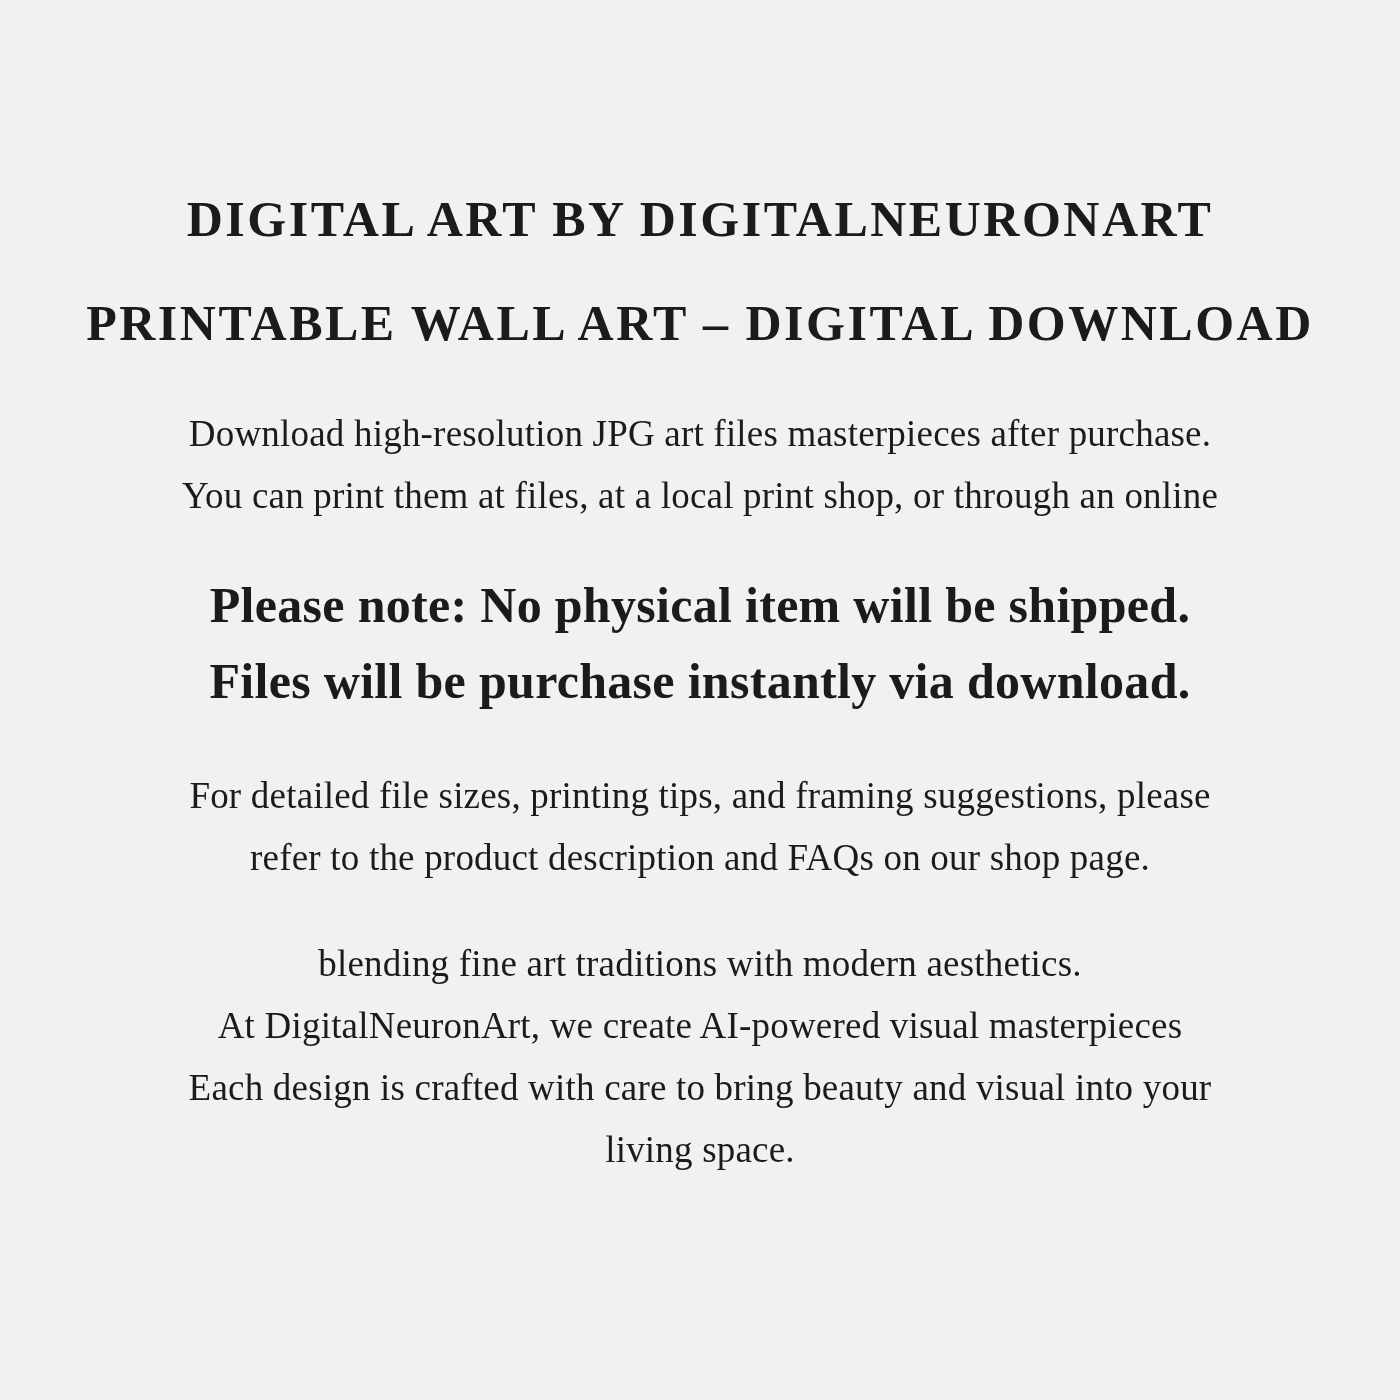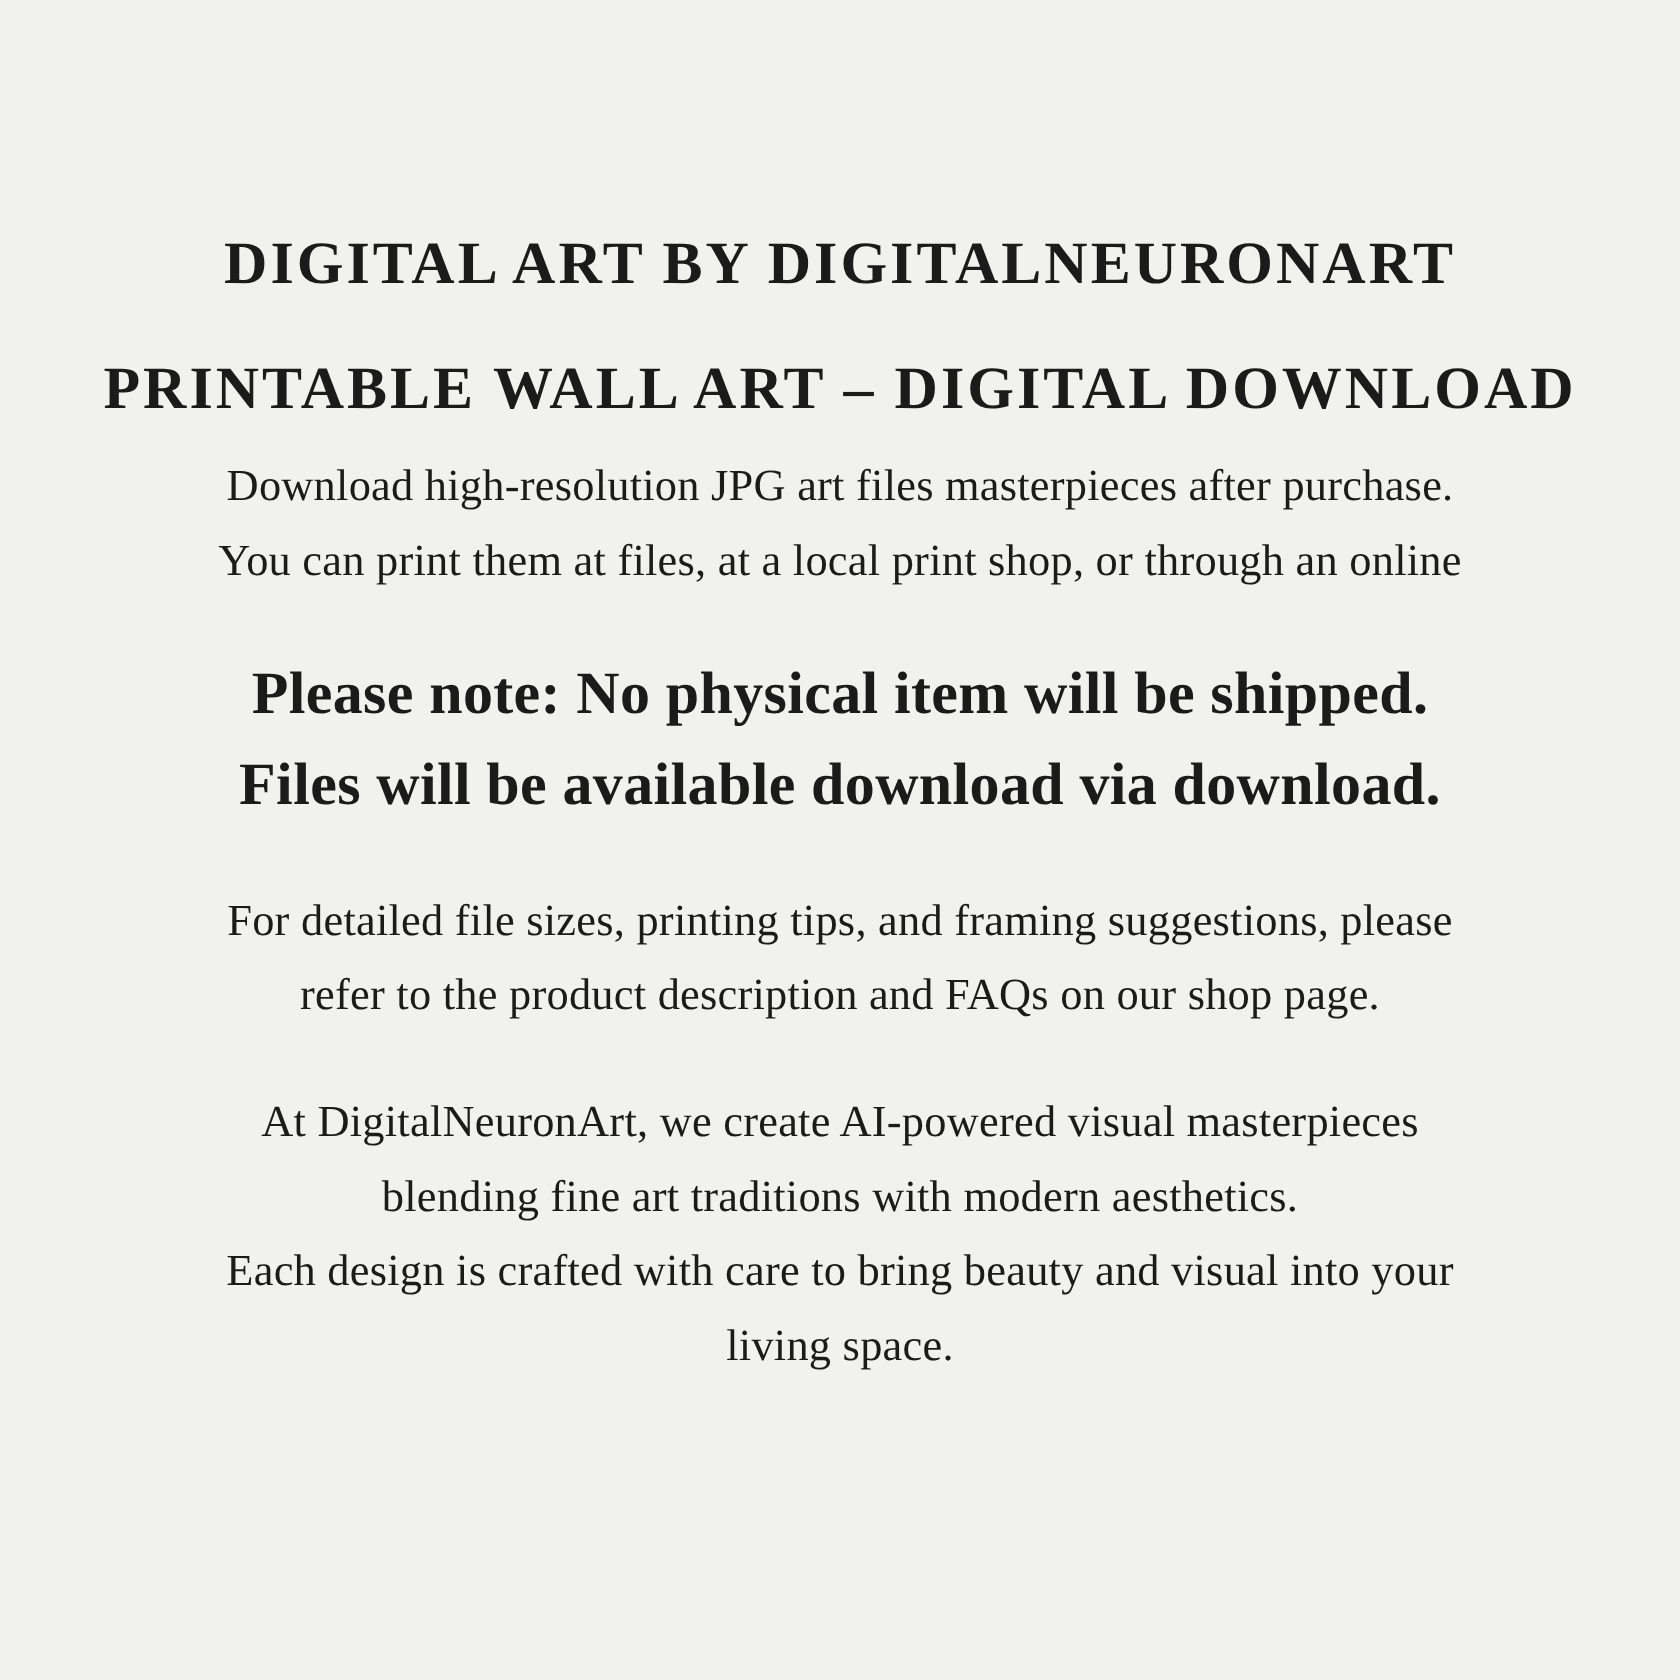--- a/index.html
+++ b/index.html
@@ -24,21 +24,21 @@
   .title {
     margin: 0 0 52px 0;
     font-family: "Liberation Serif", serif;
     font-weight: 700;
     font-size: 50px;
     line-height: 52px;
     letter-spacing: 2.5px;
     white-space: nowrap;
   }
   .title.second {
-    margin-bottom: 26px;
+    margin-bottom: 54px;
   }
   p.block {
     margin: 0;
   }
   .line {
     display: block;
     white-space: nowrap;
   }
   .body-text {
     font-size: 37px;
@@ -65,28 +65,28 @@
   <h1 class="title">DIGITAL ART BY DIGITALNEURONART</h1>
   <h1 class="title second">PRINTABLE WALL ART – DIGITAL DOWNLOAD</h1>
 
   <p class="block body-text intro">
     <span class="line">Download high-resolution JPG art files masterpieces after purchase.</span>
     <span class="line">You can print them at files, at a local print shop, or through an online</span>
   </p>
 
   <p class="block notice-text notice">
     <span class="line">Please note: No physical item will be shipped.</span>
-    <span class="line">Files will be available download via download.</span>
+    <span class="line">Files will be purchase instantly via download.</span>
   </p>
 
   <p class="block body-text details">
     <span class="line">For detailed file sizes, printing tips, and framing suggestions, please</span>
     <span class="line">refer to the product description and FAQs on our shop page.</span>
   </p>
 
   <p class="block body-text about">
+    <span class="line">blending fine art traditions with modern aesthetics.</span>
     <span class="line">At DigitalNeuronArt, we create AI-powered visual masterpieces</span>
-    <span class="line">blending fine art traditions with modern aesthetics.</span>
     <span class="line">Each design is crafted with care to bring beauty and visual into your</span>
     <span class="line">living space.</span>
   </p>
 
 </div>
 
 </body></html>

